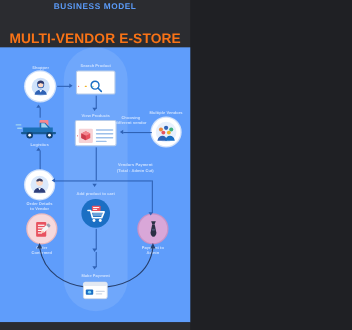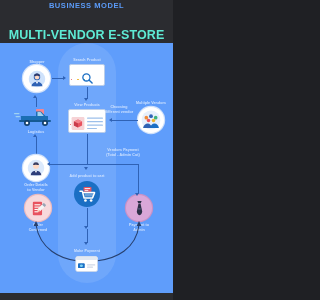--- a/index.html
+++ b/index.html
@@ -6,21 +6,21 @@
   body{width:173px;height:300px;overflow:hidden;
        font-family:"Liberation Sans",sans-serif;}
   #root{position:relative;width:154px;height:300px;overflow:hidden;padding-left:20px;}
 
   
   .header{position:absolute;left:0;top:0;width:173px;height:43px;
           background:#2b2c30;display:flex;flex-direction:column;
           align-items:center;justify-content:center;}
   .hdr-sub{color:#5b9bf8;font-size:7.5px;font-weight:bold;
            letter-spacing:.55px;line-height:10px;}
-  .hdr-main{color:#5eead4;font-size:12.5px;font-weight:bold;
+  .hdr-main{color:#f97316;font-size:12.5px;font-weight:bold;
             letter-spacing:.1px;line-height:15px;margin-top:17px;}
 
   
   .canvas{position:absolute;left:0;top:43px;width:173px;height:250px;
           background:#5f9dfb;overflow:hidden;}
   .footer{position:absolute;left:0;top:293px;width:173px;height:7px;
           background:#2b2c30;}
 
   
   .center-col{position:absolute;left:58px;top:0px;width:58px;height:240px;

